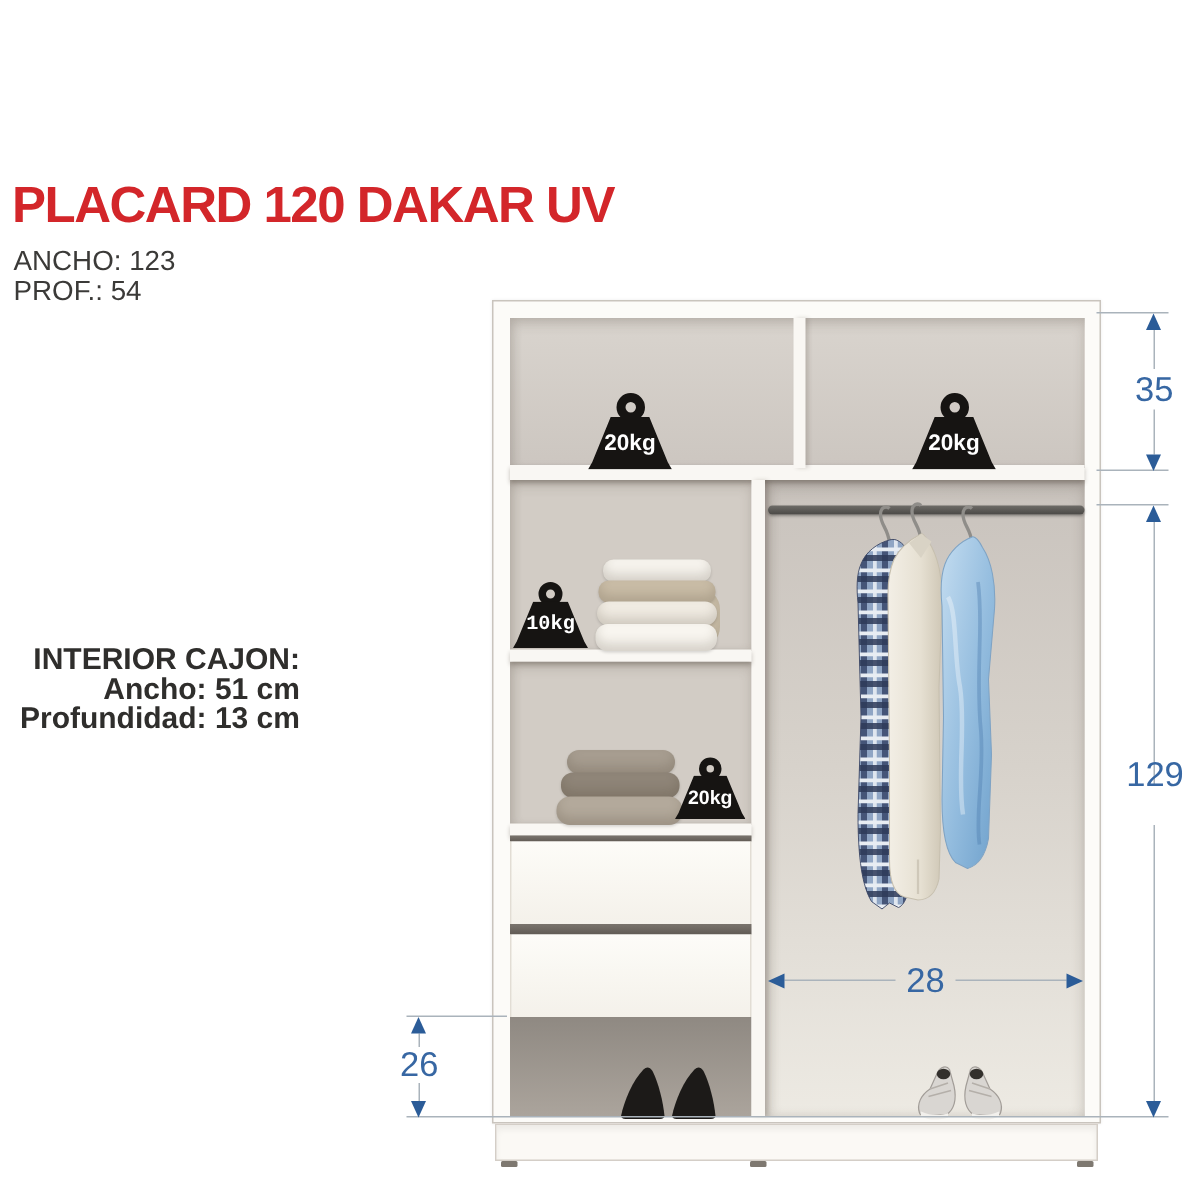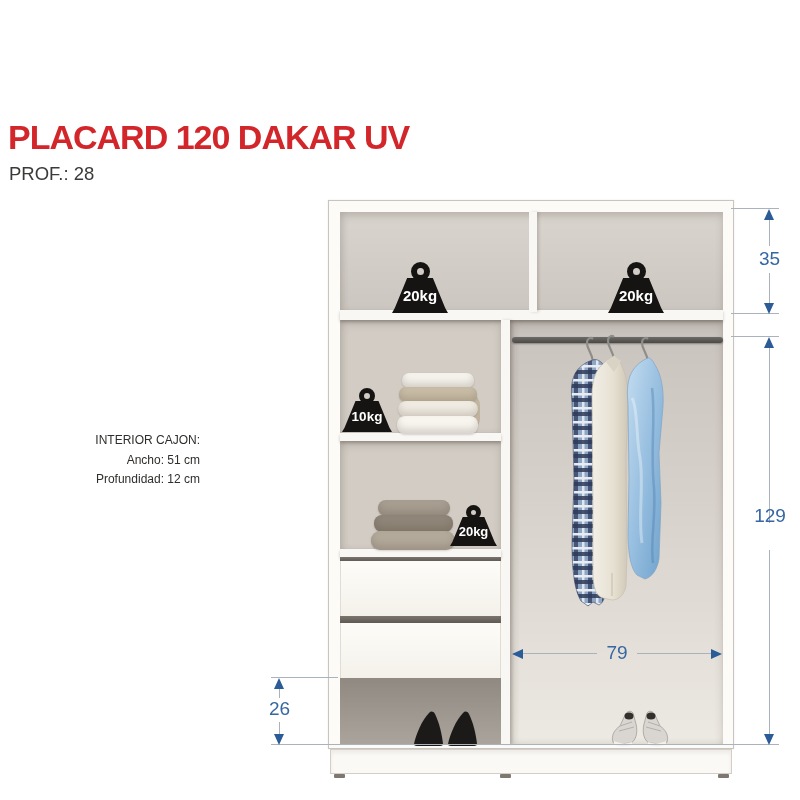--- a/index.html
+++ b/index.html
@@ -5,21 +5,21 @@
   * { margin:0; padding:0; box-sizing:border-box; }
   body { background:#ffffff; font-family:"Liberation Sans", sans-serif; }
   .canvas { position:relative; width:800px; height:800px; background:#ffffff; overflow:hidden;margin-top:32px; }
 
   
   .title { position:absolute; left:8px; top:86px; font-size:34px; font-weight:900;
            letter-spacing:-1px; color:#d3262a; white-space:nowrap; }
   .ext-block { position:absolute; left:9px; top:132px; font-size:18.5px; line-height:20px;
                color:#3b3a38; }
   .cajon-block { position:absolute; left:8px; top:399px; width:192px; text-align:right;
-                 font-size:12px; line-height:19.5px; color:#2f2e2c; }
+                 font-size:20px; line-height:19.5px; color:#2f2e2c;font-weight:bold; }
 
   
   .abs { position:absolute; }
   .w-frame { left:328px; top:168px; width:406px; height:549px; background:#fcfbf8;
              border:1px solid #c9c4bd; box-shadow:0 0 2px rgba(0,0,0,.08); }
   .comp { box-shadow:inset 0 4px 8px rgba(70,60,50,.18), inset 3px 0 6px rgba(70,60,50,.10); }
   .top-comp { left:340px; top:180px; width:383px; height:100px;
               background:linear-gradient(180deg,#d9d4ce,#ccc6c0); }
   .left-comp1 { left:340px; top:288px; width:161px; height:114px; background:#d2ccc5; }
   .left-comp2 { left:340px; top:409px; width:161px; height:109px; background:#d2ccc5; }
@@ -57,41 +57,42 @@
   .weight.med { width:50px; } .weight.med .w-ring { width:16px; height:16px; border:5px solid #161412; }
   .weight.med .w-body { height:31px; font-size:13.5px; }
   .weight.sml { width:47px; } .weight.sml .w-ring { width:15px; height:15px; border:5px solid #161412; }
   .weight.sml .w-body { height:29px; font-size:13px; }
 
   
   .stackitem { position:absolute; box-shadow:inset 0 -5px 7px rgba(60,50,35,.18), 0 1px 2px rgba(0,0,0,.15); }
 
   
   .dline { position:absolute; background:#aab3bb; z-index:10; }
-  .dlabel { position:absolute; color:#3767a3; font-size:19px; text-align:center; z-index:11;
+  .dlabel { position:absolute; color:#3767a3; font-size:23px; text-align:center; z-index:11;
             line-height:26px; }
   .arr { position:absolute; width:0; height:0; z-index:11; }
   .arr.up    { border-left:5px solid transparent; border-right:5px solid transparent; border-bottom:11px solid #2b5c98; }
   .arr.down  { border-left:5px solid transparent; border-right:5px solid transparent; border-top:11px solid #2b5c98; }
   .arr.left  { border-top:5px solid transparent; border-bottom:5px solid transparent; border-right:11px solid #2b5c98; }
   .arr.right { border-top:5px solid transparent; border-bottom:5px solid transparent; border-left:11px solid #2b5c98; }
 </style>
 </head>
 <body>
 
 <div class="canvas">
 
   <div class="title">PLACARD 120 DAKAR UV</div>
   <div class="ext-block">
-    <div>PROF.: 28</div>
+    <div>ANCHO: 123</div>
+    <div>PROF.: 54</div>
   </div>
   <div class="cajon-block">
     <div>INTERIOR CAJON:</div>
     <div>Ancho: 51 cm</div>
-    <div>Profundidad: 12 cm</div>
+    <div>Profundidad: 13 cm</div>
   </div>
 
   <div class="abs w-frame"></div>
   <div class="abs comp top-comp"></div>
   <div class="abs comp left-comp1"></div>
   <div class="abs comp left-comp2"></div>
   <div class="abs bottom-comp"></div>
   <div class="abs right-comp"></div>
 
   <div class="abs panel shelf-main"></div>
@@ -117,21 +118,21 @@
     <div class="w-body">
         <span>20kg</span>
       </div>
   </div>
   <div class="weight big" style="left:608px;top:230px;">
     <div class="w-ring"></div>
     <div class="w-body">
         <span>20kg</span>
       </div>
   </div>
-  <div class="weight med" style="left:342px;top:356px;">
+  <div class="weight med" style="left:342px;top:356px;font-family:Liberation Mono, monospace;">
     <div class="w-ring"></div>
     <div class="w-body">
         <span>10kg</span>
       </div>
   </div>
   <div class="weight sml" style="left:450px;top:473px;">
     <div class="w-ring"></div>
     <div class="w-body">
         <span>20kg</span>
       </div>
@@ -210,21 +211,21 @@
 
   <div class="dline" style="left:731px;top:304px;width:48px;height:1px;"></div>
   <div class="arr up" style="left:764px;top:305px;"></div>
   <div class="dline" style="left:769px;top:316px;width:1px;height:175px;"></div>
   <div class="dlabel" style="left:746px;top:471px;width:48px;">129</div>
   <div class="dline" style="left:769px;top:518px;width:1px;height:184px;"></div>
   <div class="arr down" style="left:764px;top:702px;"></div>
 
   <div class="arr left" style="left:512px;top:617px;"></div>
   <div class="dline" style="left:523px;top:621px;width:74px;height:1px;"></div>
-  <div class="dlabel" style="left:597px;top:608px;width:40px;">79</div>
+  <div class="dlabel" style="left:597px;top:608px;width:40px;">28</div>
   <div class="dline" style="left:637px;top:621px;width:74px;height:1px;"></div>
   <div class="arr right" style="left:711px;top:617px;"></div>
 
   <div class="dline" style="left:271px;top:645px;width:67px;height:1px;"></div>
   <div class="arr up" style="left:274px;top:646px;"></div>
   <div class="dline" style="left:279px;top:657px;width:1px;height:9px;"></div>
   <div class="dlabel" style="left:264px;top:664px;width:31px;">26</div>
   <div class="dline" style="left:279px;top:690px;width:1px;height:12px;"></div>
   <div class="arr down" style="left:274px;top:702px;"></div>
   <div class="dline" style="left:271px;top:712px;width:508px;height:1px;"></div>

